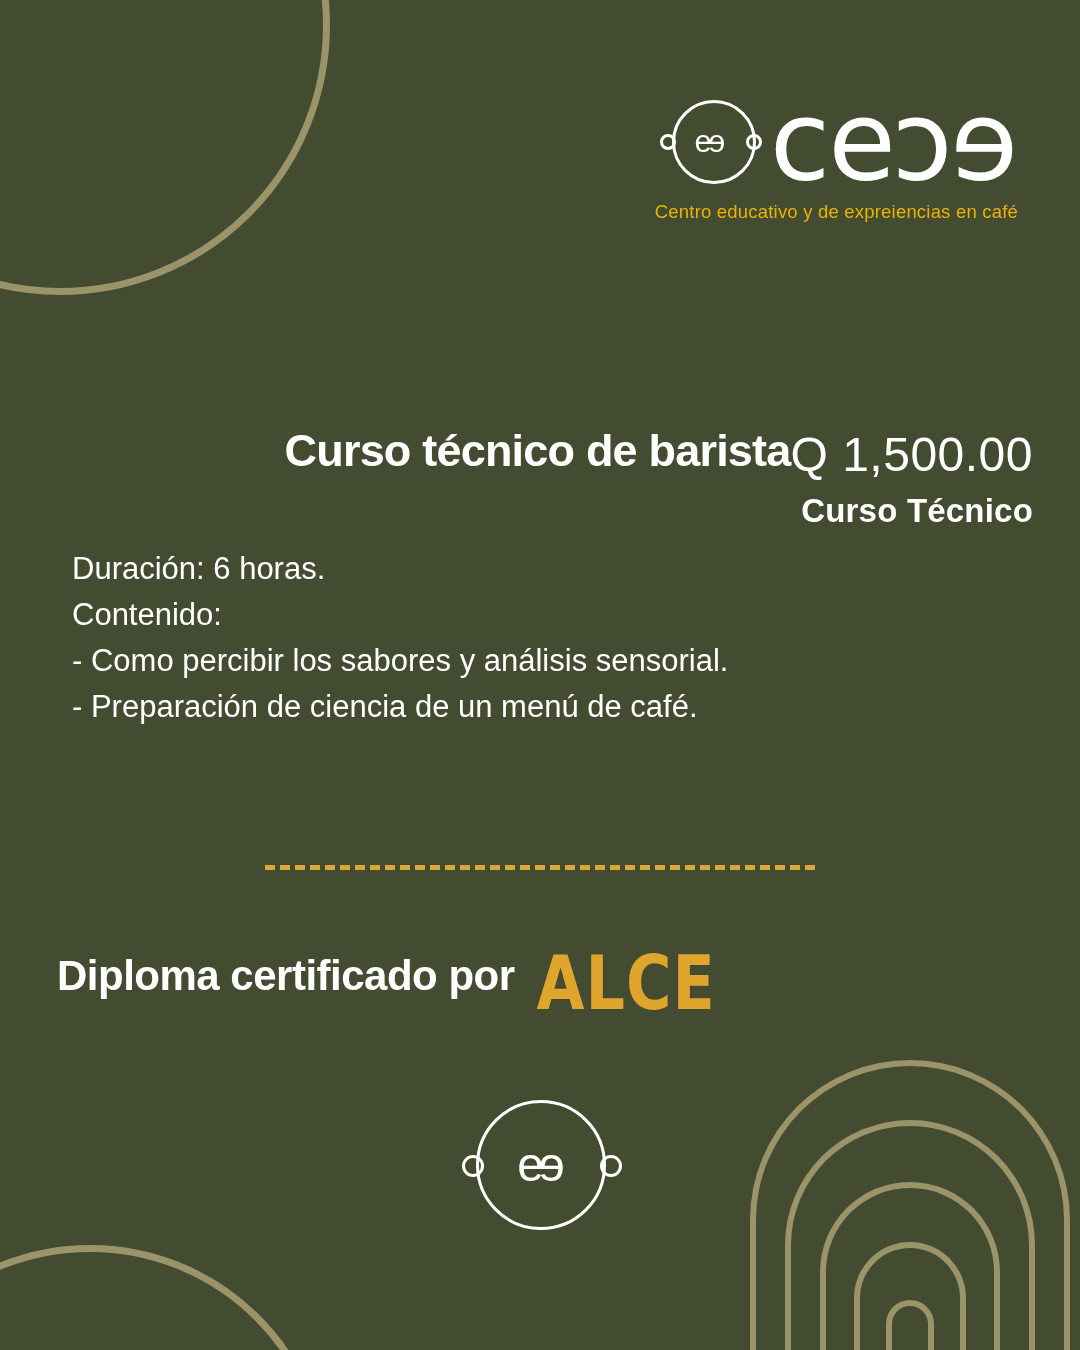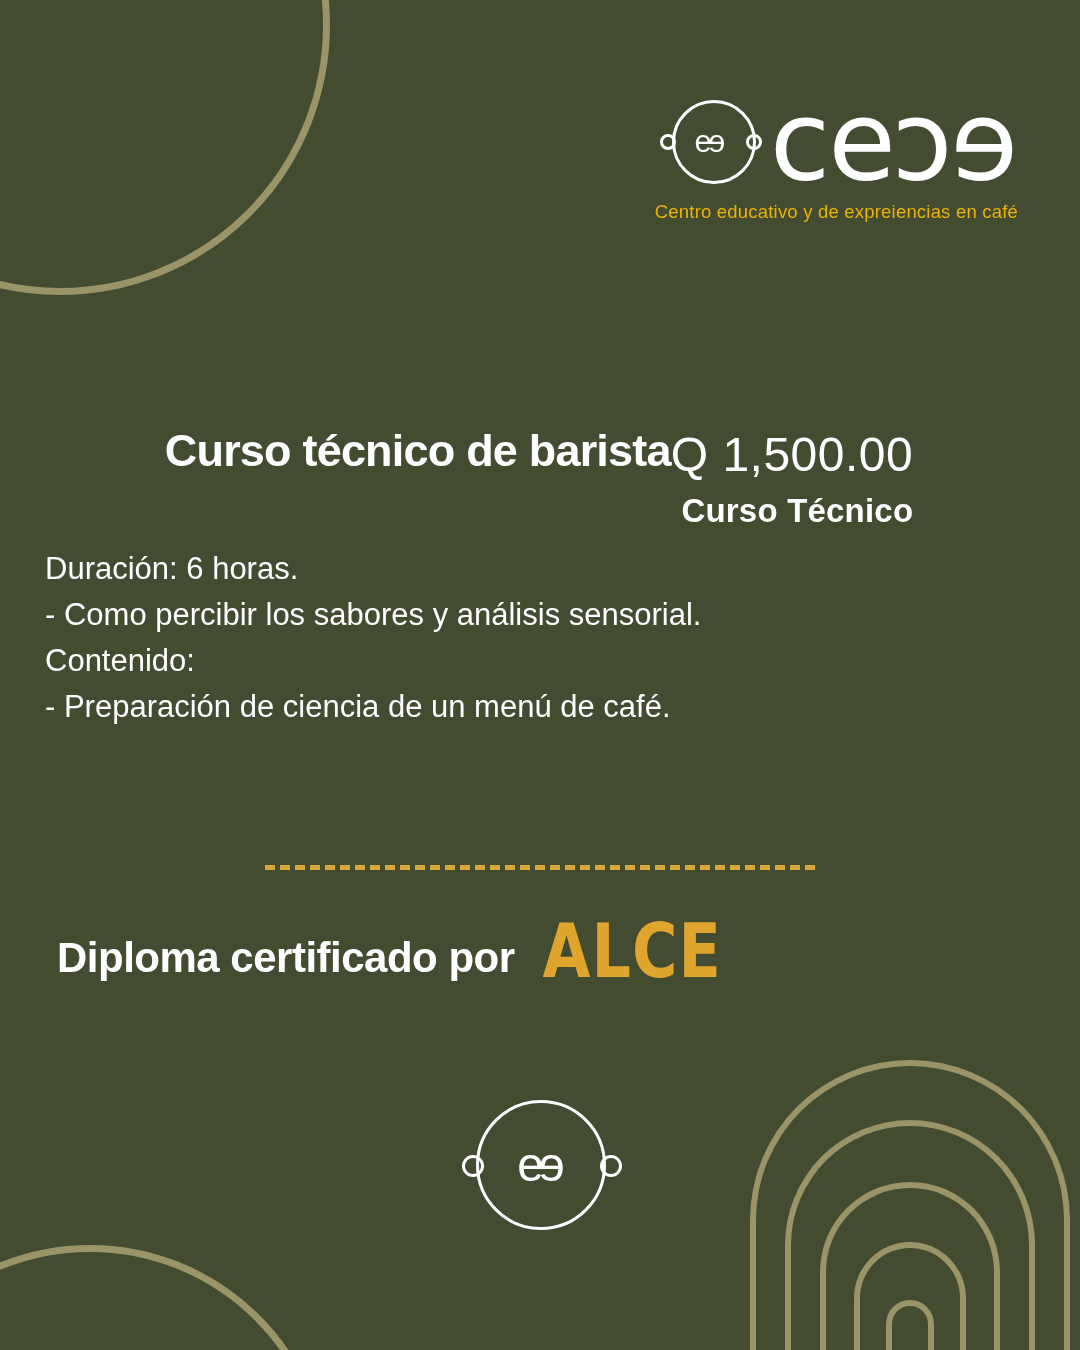--- a/index.html
+++ b/index.html
@@ -126,21 +126,21 @@
   
   .content {
     position: absolute;
     left: 45px;
     top: 425px;
     width: 990px;
   }
   .title-row {
     display: flex;
     align-items: flex-start;
-    justify-content: center;
+    justify-content: flex-end;
   }
   .course-title {
     font-size: 45px;
     font-weight: bold;
     letter-spacing: -0.8px;
     margin: 0;
     line-height: 1.15;
   }
   .price-block {
     text-align: right;
@@ -157,40 +157,41 @@
     font-size: 33px;
     font-weight: 700;
     margin-top: 10px;
     letter-spacing: 0.2px;
   }
   .details {
     margin-top: 16px;
     font-size: 31px;
     line-height: 1.49;
     font-weight: 400;
+    margin-left: 27px;
   }
   .details div { white-space: nowrap; }
 
   
   .divider {
     position: absolute;
     left: 265px;
     top: 865px;
     width: 550px;
     border-top: 5px dashed #d7a938;
   }
 
   
   .diploma {
     position: absolute;
     left: 57px;
-    top: 920px;
+    top: 952px;
     display: flex;
-    align-items: flex-end;
-    gap: 28px;
+    align-items: flex-start;
+    gap: 22px;
   }
   .diploma-text {
     font-size: 42px;
     font-weight: bold;
     letter-spacing: -0.5px;
   }
   .alce {
     font-family: "DejaVu Sans", sans-serif;
     font-size: 62px;
     font-weight: bold;
@@ -276,22 +277,22 @@
     <div class="title-row">
       <h1 class="course-title">Curso técnico de barista</h1>
       <div class="price-block">
         <div class="price">Q 1,500.00</div>
         <div class="price-label">Curso Técnico</div>
       </div>
     </div>
 
     <div class="details">
       <div>Duración: 6 horas.</div>
+      <div>Contenido:</div>
       <div>- Como percibir los sabores y análisis sensorial.</div>
-      <div>Contenido:</div>
       <div>- Preparación de ciencia de un menú de café.</div>
     </div>
   </div>
 
   <div class="divider"></div>
 
   <div class="diploma">
     <div class="diploma-text">Diploma certificado por</div>
     <div class="alce">ALCE</div>
   </div>

